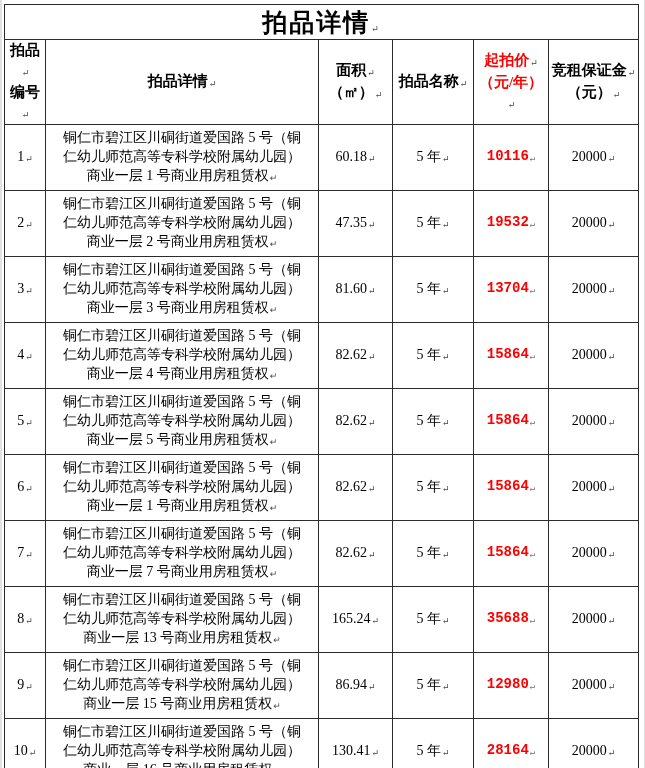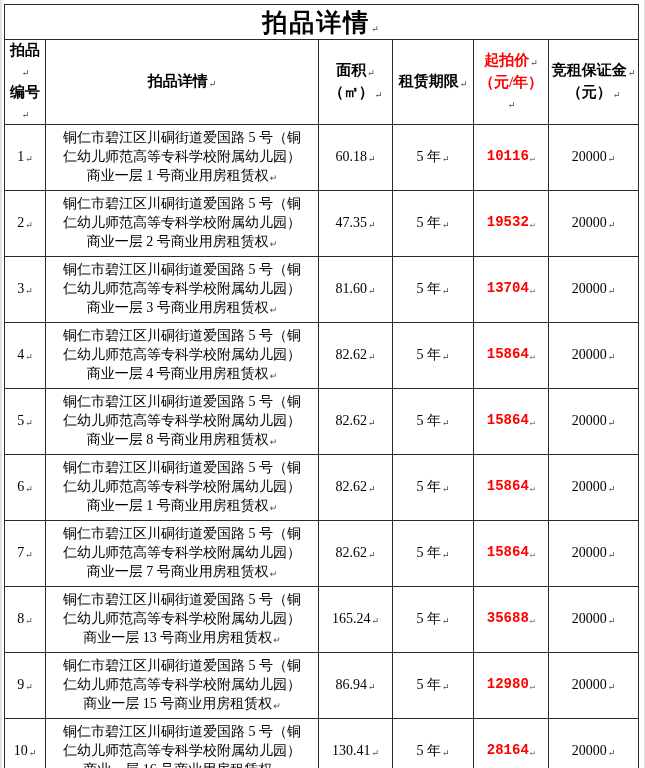--- a/index.html
+++ b/index.html
@@ -57,21 +57,21 @@
       <col style="width:90px">
   </colgroup>
   <thead>
     <tr>
       <th class="title-cell" colspan="6"><span>拍品详情</span><span class="pm">↵</span></th>
     </tr>
     <tr class="head-row" id="head-row">
         <th><span class="hbox"><span>拍品</span><span class="pm">↵</span><br><span>编号</span><span class="pm">↵</span></span></th>
         <th><span class="hbox"><span>拍品详情</span><span class="pm">↵</span></span></th>
         <th><span class="hbox"><span>面积</span><span class="pm">↵</span><br><span>（㎡）</span><span class="pm">↵</span></span></th>
-        <th><span class="hbox"><span>租赁期限</span><span class="pm">↵</span></span></th>
+        <th><span class="hbox"><span>拍品名称</span><span class="pm">↵</span></span></th>
         <th class="hl-red"><span class="hbox"><span>起拍价</span><span class="pm">↵</span><br><span>（元/年）</span><span class="pm">↵</span></span></th>
         <th><span class="hbox"><span>竞租保证金</span><span class="pm">↵</span><br><span>（元）</span><span class="pm">↵</span></span></th>
       </tr>
   </thead>
   <tbody id="table-body">
       <tr>
     <td class="cell-no"><span>1</span><span class="pm">↵</span></td>
     <td class="cell-name"><span>铜仁市碧江区川硐街道爱国路 5 号（铜</span><br><span>仁幼儿师范高等专科学校附属幼儿园）</span><br><span>商业一层 1 号商业用房租赁权</span><span class="pm">↵</span></td>
     <td class="cell-area"><span>60.18</span><span class="pm">↵</span></td>
     <td class="cell-term"><span>5 年</span><span class="pm">↵</span></td>
@@ -97,21 +97,21 @@
       <tr>
     <td class="cell-no"><span>4</span><span class="pm">↵</span></td>
     <td class="cell-name"><span>铜仁市碧江区川硐街道爱国路 5 号（铜</span><br><span>仁幼儿师范高等专科学校附属幼儿园）</span><br><span>商业一层 4 号商业用房租赁权</span><span class="pm">↵</span></td>
     <td class="cell-area"><span>82.62</span><span class="pm">↵</span></td>
     <td class="cell-term"><span>5 年</span><span class="pm">↵</span></td>
     <td class="cell-price"><span>15864</span><span class="pm">↵</span></td>
     <td class="cell-deposit"><span>20000</span><span class="pm">↵</span></td>
   </tr>
       <tr>
     <td class="cell-no"><span>5</span><span class="pm">↵</span></td>
-    <td class="cell-name"><span>铜仁市碧江区川硐街道爱国路 5 号（铜</span><br><span>仁幼儿师范高等专科学校附属幼儿园）</span><br><span>商业一层 8 号商业用房租赁权</span><span class="pm">↵</span></td>
+    <td class="cell-name"><span>铜仁市碧江区川硐街道爱国路 5 号（铜</span><br><span>仁幼儿师范高等专科学校附属幼儿园）</span><br><span>商业一层 5 号商业用房租赁权</span><span class="pm">↵</span></td>
     <td class="cell-area"><span>82.62</span><span class="pm">↵</span></td>
     <td class="cell-term"><span>5 年</span><span class="pm">↵</span></td>
     <td class="cell-price"><span>15864</span><span class="pm">↵</span></td>
     <td class="cell-deposit"><span>20000</span><span class="pm">↵</span></td>
   </tr>
       <tr>
     <td class="cell-no"><span>6</span><span class="pm">↵</span></td>
     <td class="cell-name"><span>铜仁市碧江区川硐街道爱国路 5 号（铜</span><br><span>仁幼儿师范高等专科学校附属幼儿园）</span><br><span>商业一层 1 号商业用房租赁权</span><span class="pm">↵</span></td>
     <td class="cell-area"><span>82.62</span><span class="pm">↵</span></td>
     <td class="cell-term"><span>5 年</span><span class="pm">↵</span></td>

